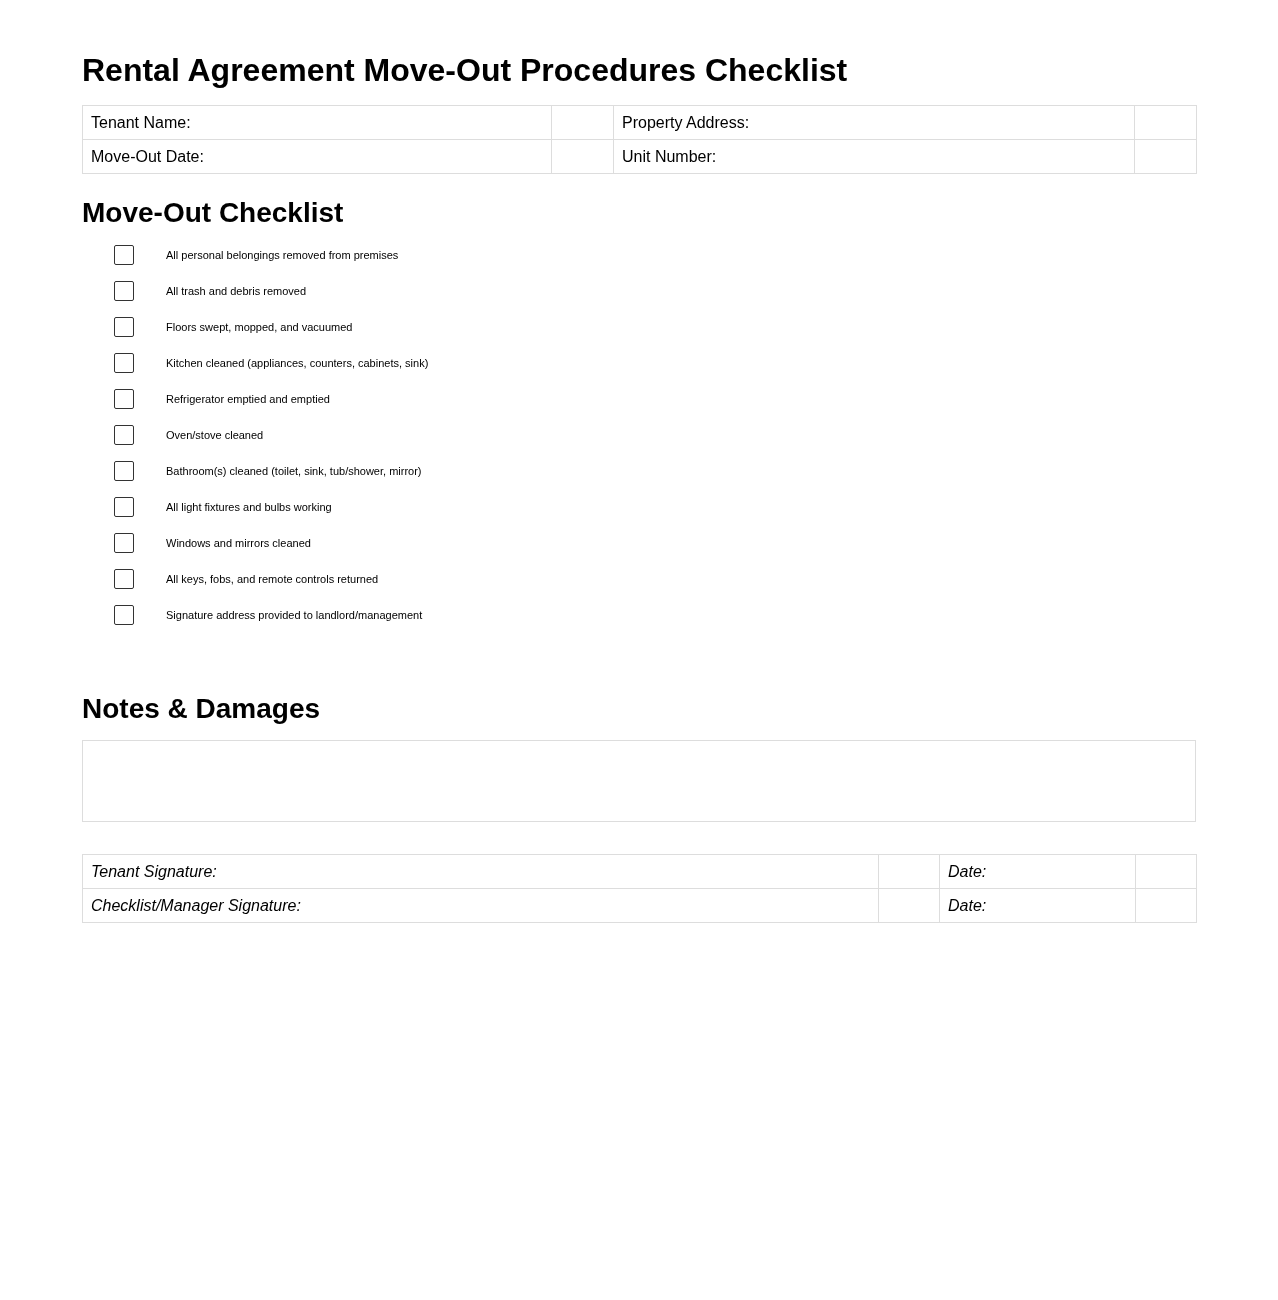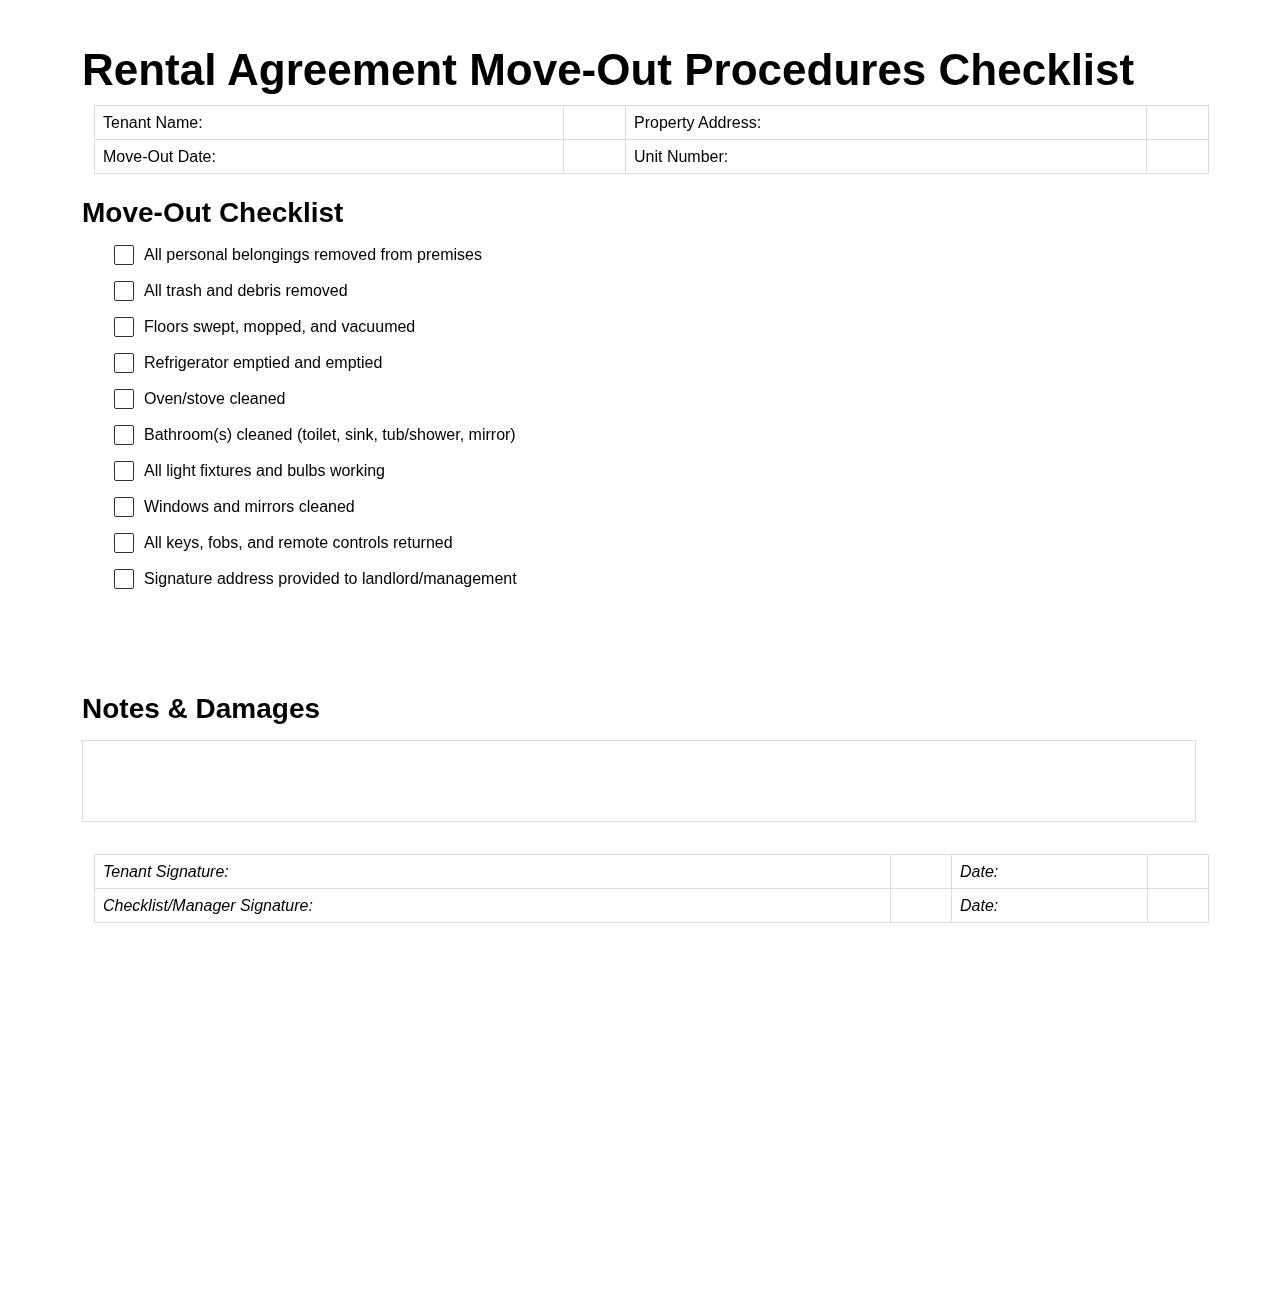--- a/index.html
+++ b/index.html
@@ -5,24 +5,24 @@
     html, body { margin: 0; padding: 0; background: #ffffff; }
     body {
       width: 1278px; height: 1300px;
       font-family: "Liberation Sans", sans-serif;
       color: #000;
       position: relative;
     }
     .page { position: absolute; left: 82px; top: 0; width: 1114px; }
     h1 {
       margin: 0; position: absolute; top: 50px; left: 0;
-      font-size: 44px; font-weight: bold; line-height: 40px; letter-spacing: 0;
+      font-size: 32px; font-weight: bold; line-height: 40px; letter-spacing: 0;
     }
     table.grid {
-      position: absolute; left: 12px; border-collapse: collapse; width: 1114px;
+      position: absolute; left: 0; border-collapse: collapse; width: 1114px;
       table-layout: fixed;
     }
     table.grid td {
       border: 1px solid #dddddd; height: 34px; padding: 0 8px;
       font-size: 16px; line-height: 18px; vertical-align: middle;
       box-sizing: border-box;
     }
     #info-table { top: 105px; }
     #sig-table { top: 854px; font-style: italic; }
     h2 {
@@ -30,21 +30,21 @@
       font-size: 28px; font-weight: bold; line-height: 30px;
     }
     #checklist-heading { top: 198px; }
     #notes-heading { top: 694px; }
     ul.checklist { list-style: none; margin: 0; padding: 0; position: absolute; top: 237px; left: 32px; }
     ul.checklist li { height: 36px; display: flex; align-items: center; }
     .cbox {
       width: 18px; height: 18px; border: 1px solid #333; border-radius: 2px;
       margin-right: 10px; box-sizing: content-box; background: #fff; flex: none;
     }
-    .cb-label { font-size: 16px; line-height: 18px; }
+    .cb-label { font-size: 11px; line-height: 18px; margin-left: 22px; }
     .notes-box {
       position: absolute; top: 740px; left: 0; width: 1114px; height: 82px;
       border: 1px solid #dddddd; box-sizing: border-box;
     }
   </style>
 </head>
 <body>
 
 <div class="page">
   <h1>Rental Agreement Move-Out Procedures Checklist</h1>
@@ -79,20 +79,24 @@
         <span class="cbox"></span>
         <span class="cb-label">All personal belongings removed from premises</span>
       </li>
     <li>
         <span class="cbox"></span>
         <span class="cb-label">All trash and debris removed</span>
       </li>
     <li>
         <span class="cbox"></span>
         <span class="cb-label">Floors swept, mopped, and vacuumed</span>
+      </li>
+    <li>
+        <span class="cbox"></span>
+        <span class="cb-label">Kitchen cleaned (appliances, counters, cabinets, sink)</span>
       </li>
     <li>
         <span class="cbox"></span>
         <span class="cb-label">Refrigerator emptied and emptied</span>
       </li>
     <li>
         <span class="cbox"></span>
         <span class="cb-label">Oven/stove cleaned</span>
       </li>
     <li>

